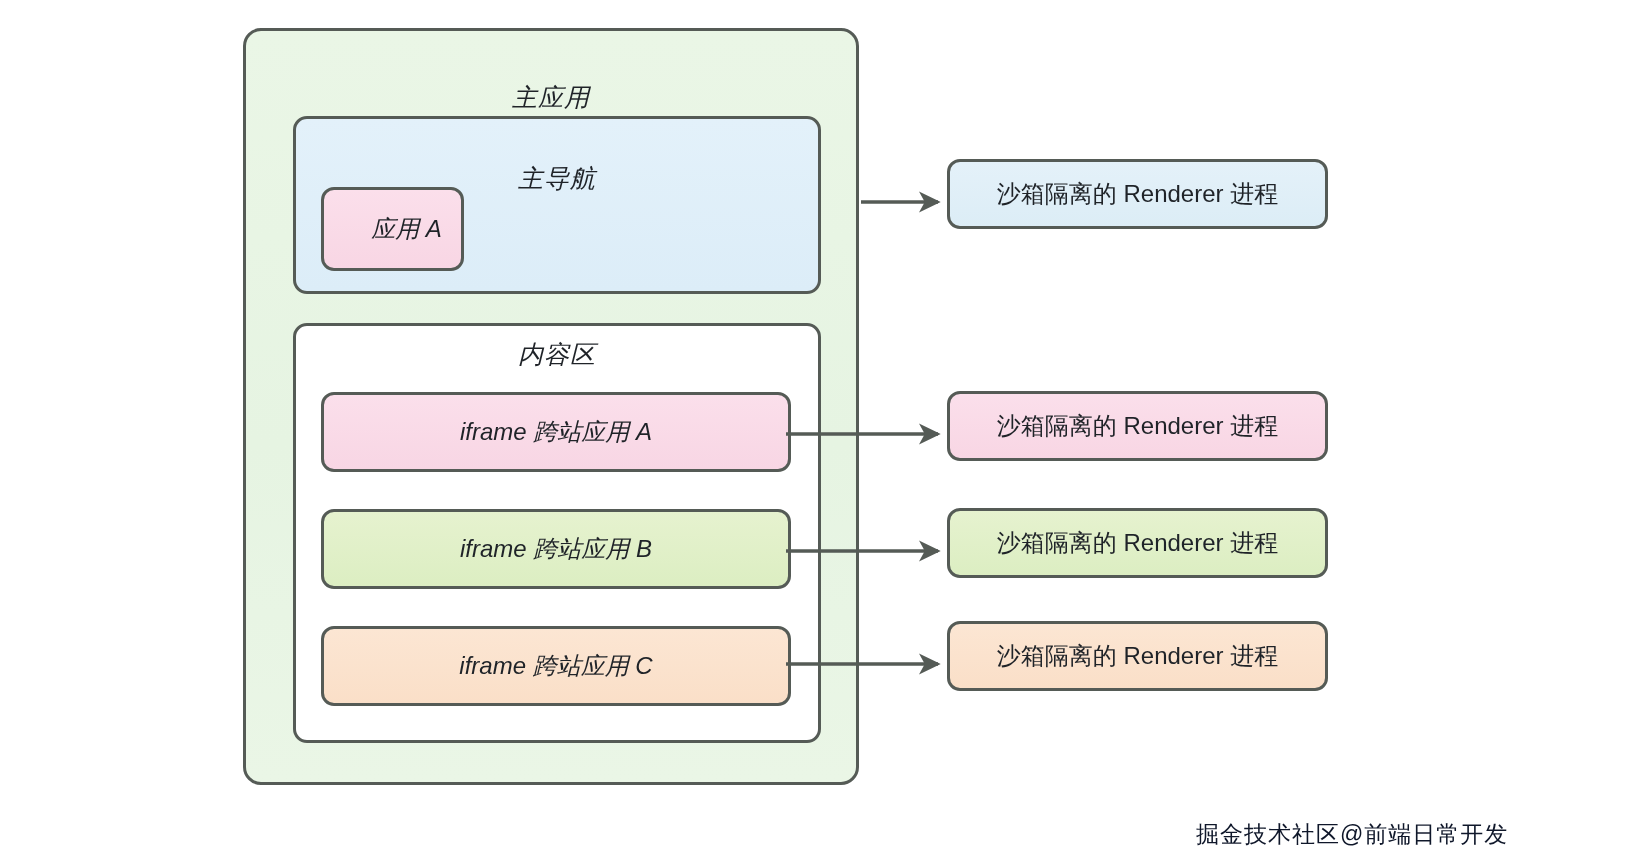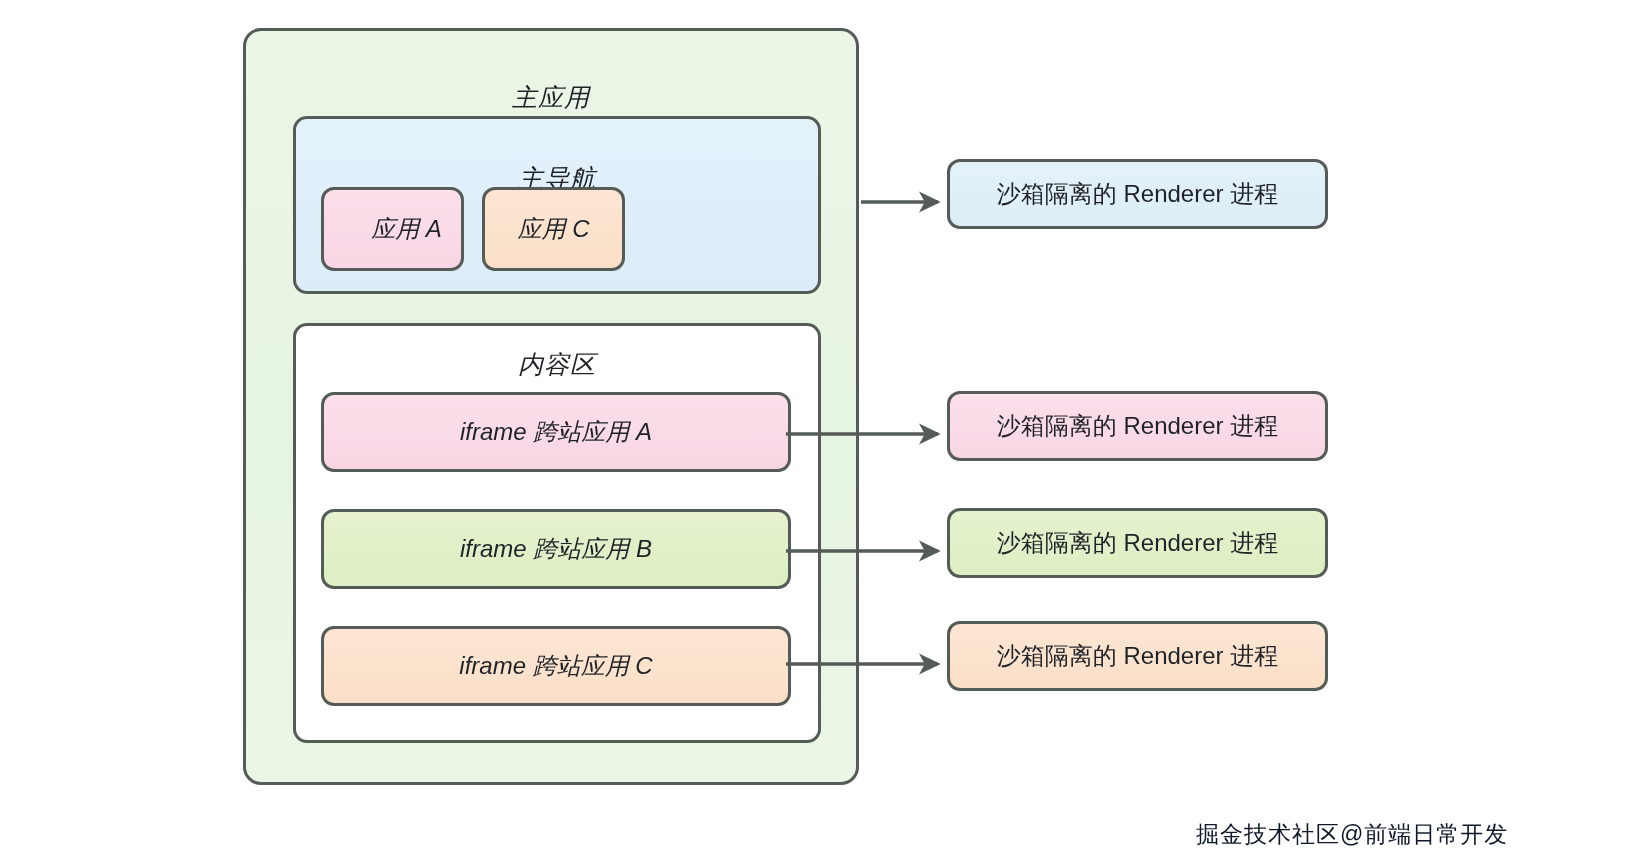--- a/index.html
+++ b/index.html
@@ -86,21 +86,21 @@
   
   #content-area {
     left: 47px;
     top: 292px;
     width: 528px;
     height: 420px;
     background: #ffffff;
     border-radius: 14px;
     display: block;
   }
-  #content-area-title { top: 22px; }
+  #content-area-title { top: 12px; }
 
   .iframe-list {
     position: absolute;
     left: 25px;
     top: 66px;
     display: flex;
     flex-direction: column;
     gap: 37px;
   }
   .iframe-box {
@@ -170,23 +170,20 @@
 
   <div class="box" id="main-app">
     <div class="container-title" id="main-app-title">主应用</div>
 
     <div class="box" id="main-nav">
       <div class="container-title" id="main-nav-title">主导航</div>
 
       <div class="nav-apps">
         <div class="app-chip pink">
           <span>应用 A</span>
-        </div>
-        <div class="app-chip orange">
-          <span>应用 C</span>
         </div>
       </div>
     </div>
 
     <div class="box" id="content-area">
       <div class="container-title" id="content-area-title">内容区</div>
 
       <div class="iframe-list">
         <div class="iframe-box pink">
           <span>iframe 跨站应用 A</span>

